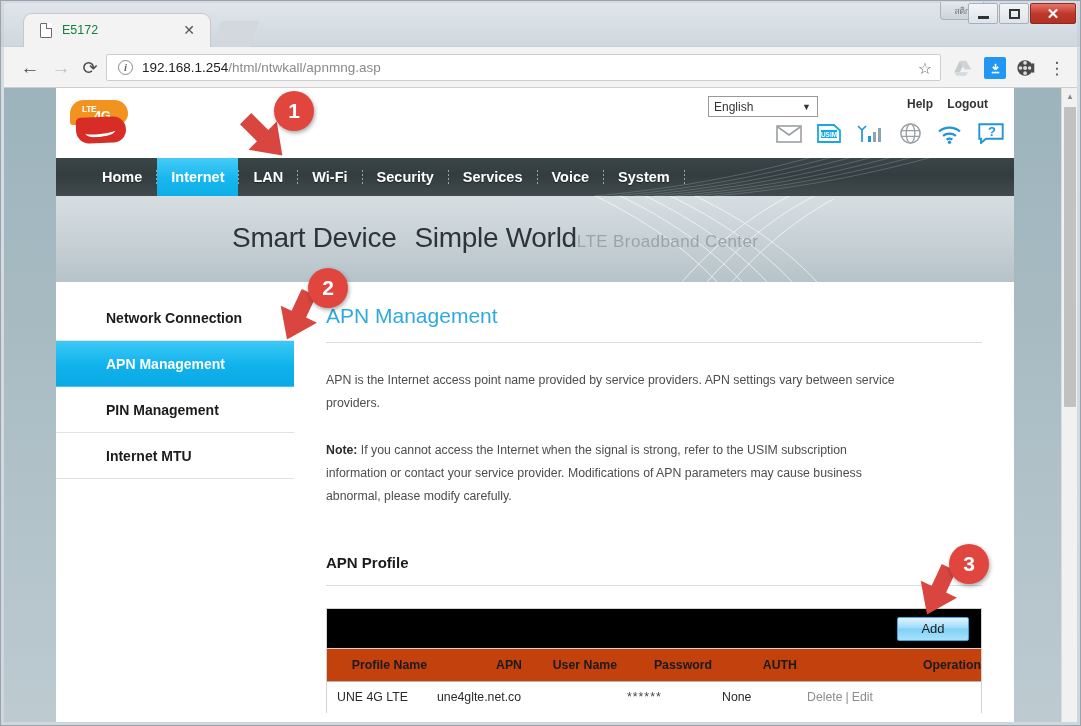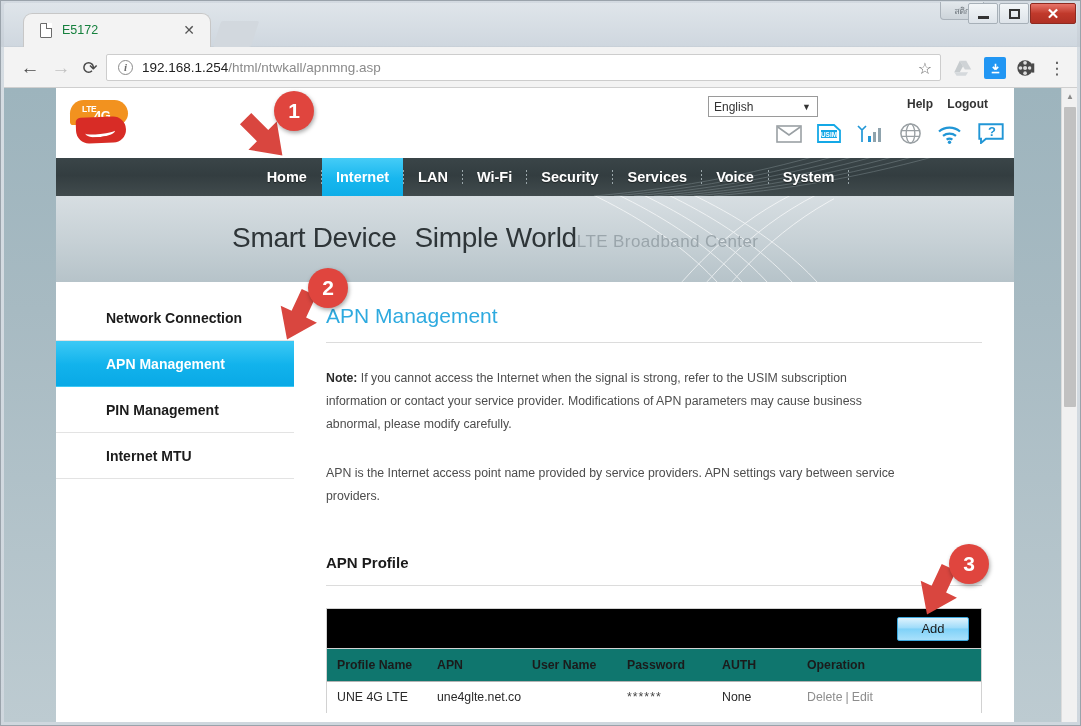--- a/index.html
+++ b/index.html
@@ -218,21 +218,21 @@
   #hdr-links { position: absolute; right: 26px; top: 9px; font-size: 12px; font-weight: bold; }
   #hdr-links a { color: #333; text-decoration: none; margin-left: 11px; cursor: pointer; }
 
   #hdr-icons { position: absolute; right: 10px; top: 34px; display: flex; align-items: center; gap: 15px; }
   .hicon { cursor: pointer; }
 
   
   #r-nav {
     position: relative; height: 38px;
     background: linear-gradient(to bottom, #3a4548 0%, #333d40 45%, #414b4d 100%);
-    display: flex; align-items: stretch; overflow: hidden; justify-content: center;
+    display: flex; align-items: stretch; overflow: hidden;
   }
   #nav-arcs {
     position:absolute; right:0; top:0; width: 420px; height: 38px;
     opacity: .5; pointer-events:none;
   }
   .navitem {
     position: relative; display: flex; align-items: center;
     padding: 0 14px; color: #fff; font-size: 14.5px; font-weight: bold;
     cursor: pointer; text-shadow: 0 1px 1px rgba(0,0,0,.5);
   }
@@ -308,23 +308,23 @@
     width: 72px; height: 24px;
     background: linear-gradient(to bottom, #dff3fd 0%, #9fdcfa 45%, #7fd1f8 50%, #a9e1fb 100%);
     border: 1px solid #3da8dd;
     border-radius: 2px;
     font-size: 13px; color: #1b1b1b;
     display: flex; align-items: center; justify-content: center;
     cursor: pointer;
   }
   table { width: 100%; border-collapse: collapse; }
   thead th {
-    background: #0f766e; height: 32px;
+    background: #c2410c; height: 32px;
     font-size: 12.3px; font-weight: bold; color: #1b1b1b;
-    text-align: left; padding-left: 10px;
+    text-align: right; padding-left: 10px;
     border-bottom: 1px solid #b4b4b4;
   }
   tbody td {
     height: 32px; font-size: 12.3px; color: #2a2a2a;
     padding-left: 10px; background: #fff;
   }
   td.op { color: #8d8d8d; }
   td.op .sep { color: #8d8d8d; margin: 0 3px; }
   td.op span.lnk { cursor: pointer; }
   td.pw { letter-spacing: 1px; color: #444; }
@@ -565,23 +565,23 @@
             </div>
             <div class="side-item">
               <span>Internet MTU</span>
             </div>
           </div>
 
           <div id="content">
             <div id="content-title">APN Management</div>
             <div class="hr"></div>
 
+            <p class="para">APN is the Internet access point name provided by service providers. APN settings vary between service providers.</p>
+
             <p class="para second"><b>Note:</b><span> If you cannot access the Internet when the signal is strong, refer to the USIM subscription information or contact your service provider. Modifications of APN parameters may cause business abnormal, please modify carefully.</span></p>
-
-            <p class="para">APN is the Internet access point name provided by service providers. APN settings vary between service providers.</p>
 
             <div id="profile-title">APN Profile</div>
             <div id="profile-hr"></div>
 
             <div id="apn-table">
               <div id="table-toolbar">
                 <div id="add-button">Add</div>
               </div>
               <table>
                 <thead>

